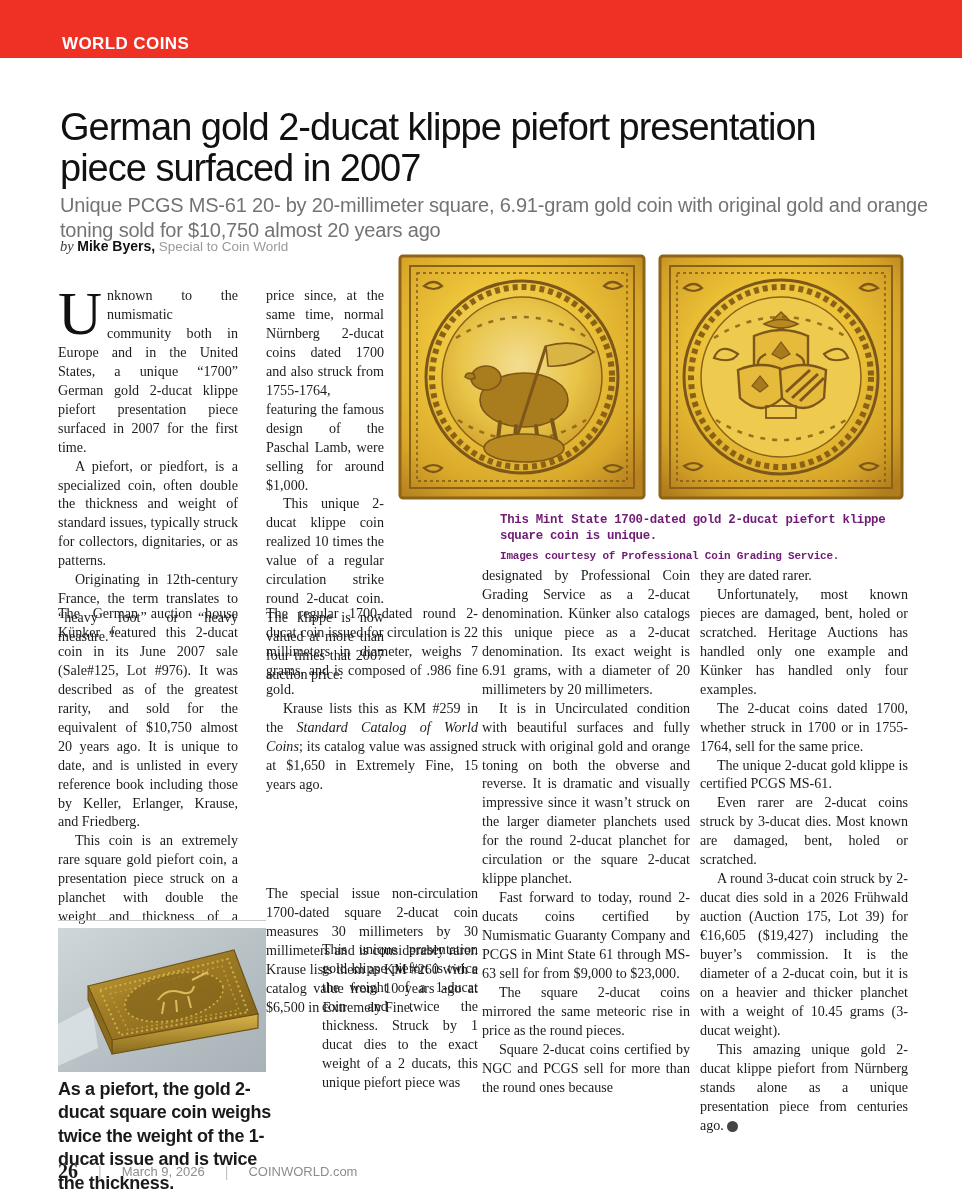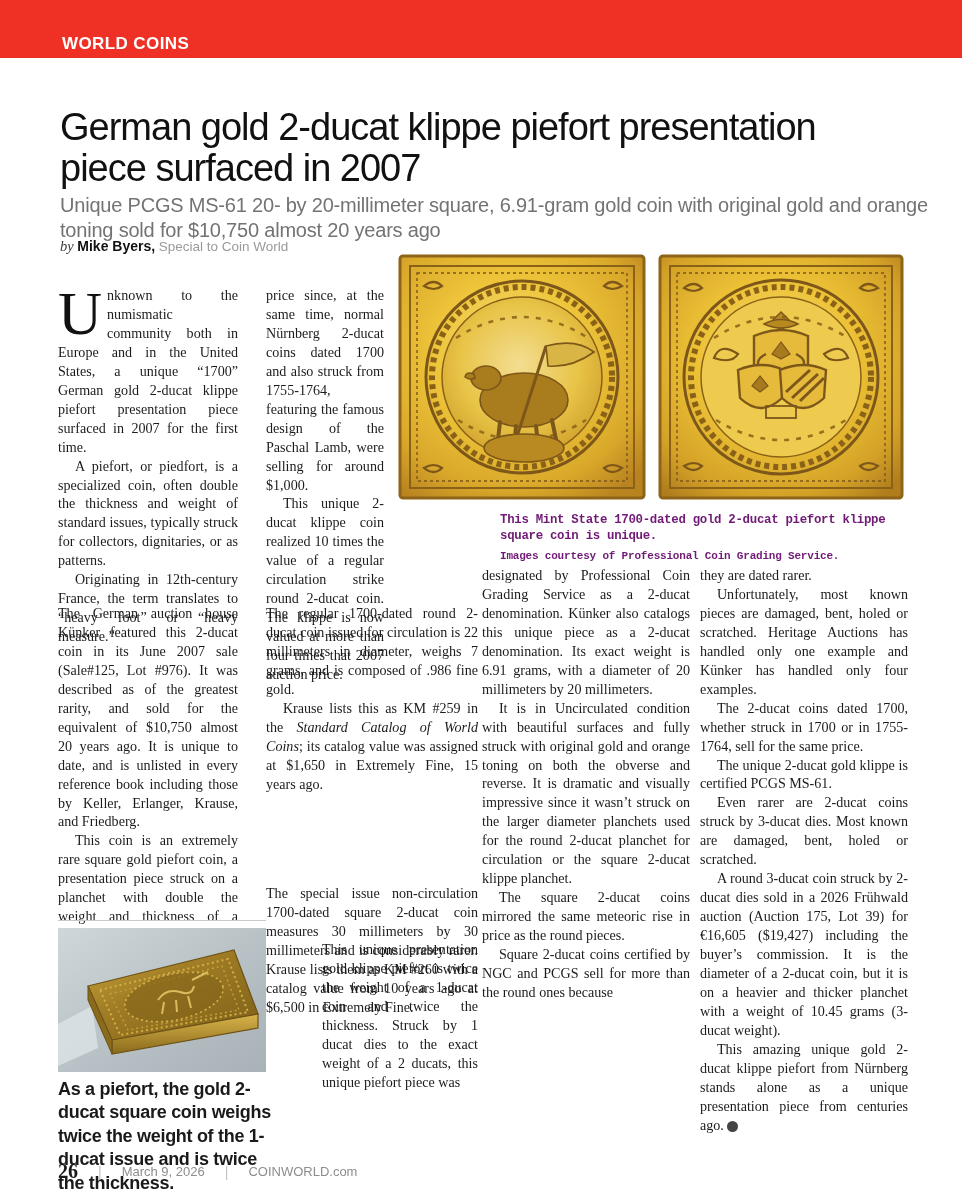--- a/index.html
+++ b/index.html
@@ -327,20 +327,21 @@
     <p class="first"><span>The special issue non-circulation 1700-dated square 2-ducat coin measures 30 millimeters by 30 millimeters and is considerably rarer. Krause lists them as KM #260 with a catalog value from 10 years ago at $6,500 in Extremely Fine.</span></p>
   </div>
 
   <div class="col" id="col2d">
     <p class="noind"><span>This unique presentation gold klippe piefort is twice the weight of a 1-ducat coin and twice the thickness. Struck by 1 ducat dies to the exact weight of a 2 ducats, this unique piefort piece was</span></p>
   </div>
 
   <div class="col" id="col3">
     <p class="first"><span>designated by Professional Coin Grading Service as a 2-ducat denomination. Künker also catalogs this unique piece as a 2-ducat denomination. Its exact weight is 6.91 grams, with a diameter of 20 millimeters by 20 millimeters.</span></p>
     <p><span>It is in Uncirculated condition with beautiful surfaces and fully struck with original gold and orange toning on both the obverse and reverse. It is dramatic and visually impressive since it wasn’t struck on the larger diameter planchets used for the round 2-ducat planchet for circulation or the square 2-ducat klippe planchet.</span></p>
+    <p><span>Fast forward to today, round 2-ducats coins certified by Numismatic Guaranty Company and PCGS in Mint State 61 through MS-63 sell for from $9,000 to $23,000.</span></p>
     <p><span>The square 2-ducat coins mirrored the same meteoric rise in price as the round pieces.</span></p>
     <p><span>Square 2-ducat coins certified by NGC and PCGS sell for more than the round ones because</span></p>
   </div>
 
   <div class="col" id="col4">
     <p class="first"><span>they are dated rarer.</span></p>
     <p><span>Unfortunately, most known pieces are damaged, bent, holed or scratched. Heritage Auctions has handled only one example and Künker has handled only four examples.</span></p>
     <p><span>The 2-ducat coins dated 1700, whether struck in 1700 or in 1755-1764, sell for the same price.</span></p>
     <p><span>The unique 2-ducat gold klippe is certified PCGS MS-61.</span></p>
     <p><span>Even rarer are 2-ducat coins struck by 3-ducat dies. Most known are damaged, bent, holed or scratched.</span></p>

